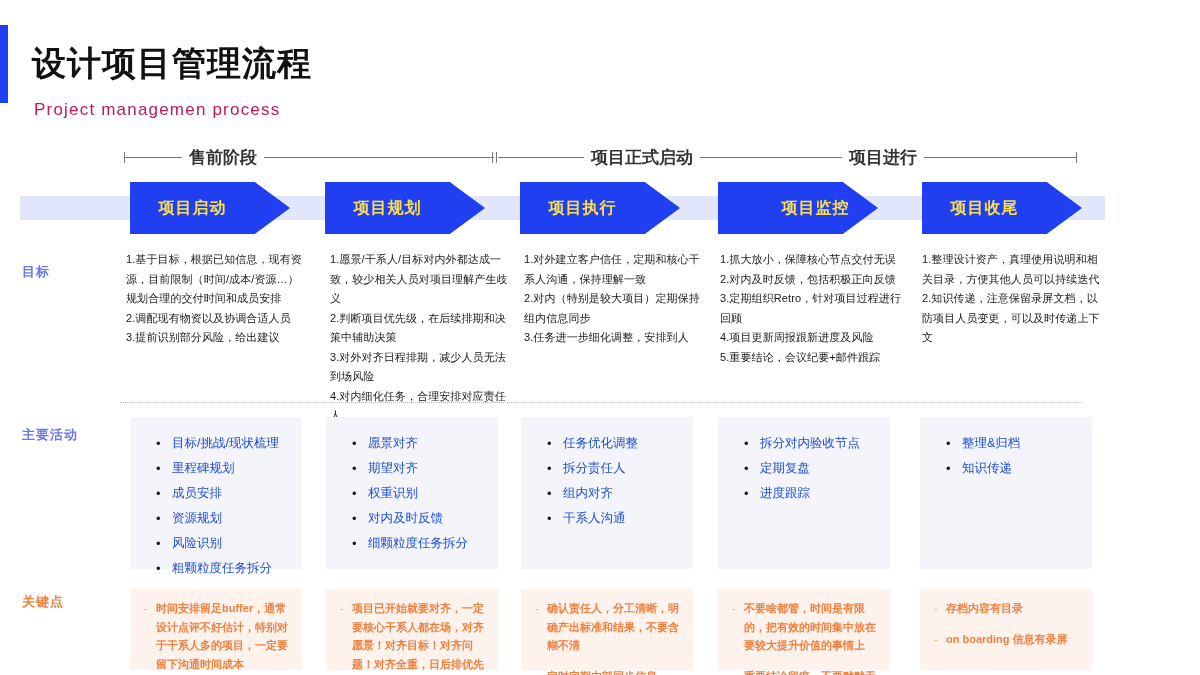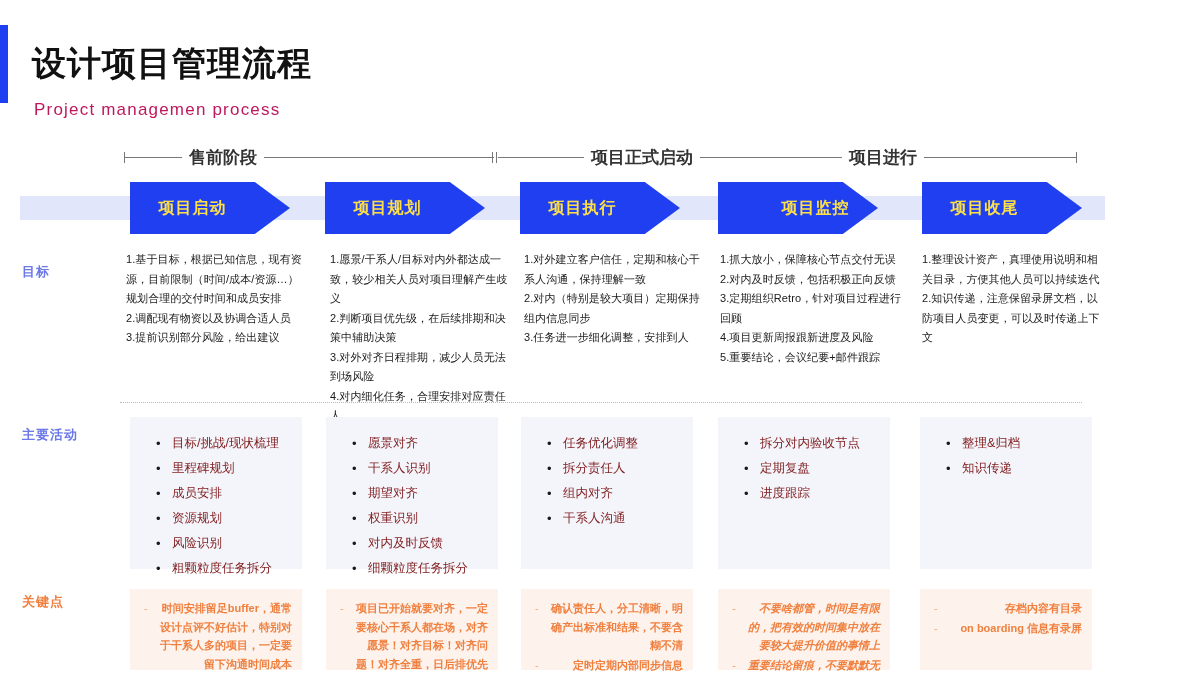--- a/index.html
+++ b/index.html
@@ -84,38 +84,37 @@
     position: absolute; left: 120px; top: 402px; width: 962px;
     border-top: 1px dotted #b9b9c4;
   }
 
   .act-box {
     position: absolute; top: 417px;
     background: #f4f4fb;
   }
   .act-list { list-style: none; padding: 14px 0 0 26px; }
   .act-list li {
-    position: relative; font-size: 12.5px; color: #7f1d1d;
+    position: relative; font-size: 12.5px; color: #1d4ed8;
     line-height: 25px; padding-left: 16px;
   }
   .act-list li::before {
     content: "•"; position: absolute; left: 0; top: 0;
     color: #1a1a1a; font-size: 13px;
   }
 
   .key-box {
     position: absolute; top: 589px;
     background: #fdf3ec;
   }
   .key-list { list-style: none; padding: 10px 10px 0 12px; }
   .key-list li {
     position: relative; font-size: 11px; color: #f08040;
     line-height: 18.5px; padding-left: 14px; font-weight: bold;
-    margin-bottom: 1px;
-    text-align: right;
+    margin-bottom: 12px;
   }
   .key-list li::before {
     content: "-"; position: absolute; left: 2px; top: 0;
     color: #f2a87a; font-weight: normal;
   }
 </style>
 </head>
 <body>
 
 <div id="page">
@@ -188,21 +187,20 @@
         <li>里程碑规划</li>
         <li>成员安排</li>
         <li>资源规划</li>
         <li>风险识别</li>
         <li>粗颗粒度任务拆分</li>
       </ul>
   </div>
   <div class="act-box" style="left:326px;width:172px;height:152px;">
     <ul class="act-list">
         <li>愿景对齐</li>
-        <li>干系人识别</li>
         <li>期望对齐</li>
         <li>权重识别</li>
         <li>对内及时反馈</li>
         <li>细颗粒度任务拆分</li>
       </ul>
   </div>
   <div class="act-box" style="left:521px;width:172px;height:152px;">
     <ul class="act-list">
         <li>任务优化调整</li>
         <li>拆分责任人</li>
@@ -233,21 +231,21 @@
     <ul class="key-list">
         <li>项目已开始就要对齐，一定要核心干系人都在场，对齐愿景！对齐目标！对齐问题！对齐全重，日后排优先级有剧可依！</li>
       </ul>
   </div>
   <div class="key-box" style="left:521px;width:172px;height:81px;">
     <ul class="key-list">
         <li>确认责任人，分工清晰，明确产出标准和结果，不要含糊不清</li>
         <li>定时定期内部同步信息</li>
       </ul>
   </div>
-  <div class="key-box" style="left:718px;width:172px;height:81px;font-style:italic;">
+  <div class="key-box" style="left:718px;width:172px;height:81px;">
     <ul class="key-list">
         <li>不要啥都管，时间是有限的，把有效的时间集中放在要较大提升价值的事情上</li>
         <li>重要结论留痕，不要默默无闻</li>
       </ul>
   </div>
   <div class="key-box" style="left:920px;width:172px;height:81px;">
     <ul class="key-list">
         <li>存档内容有目录</li>
         <li>on boarding 信息有录屏</li>
       </ul>

